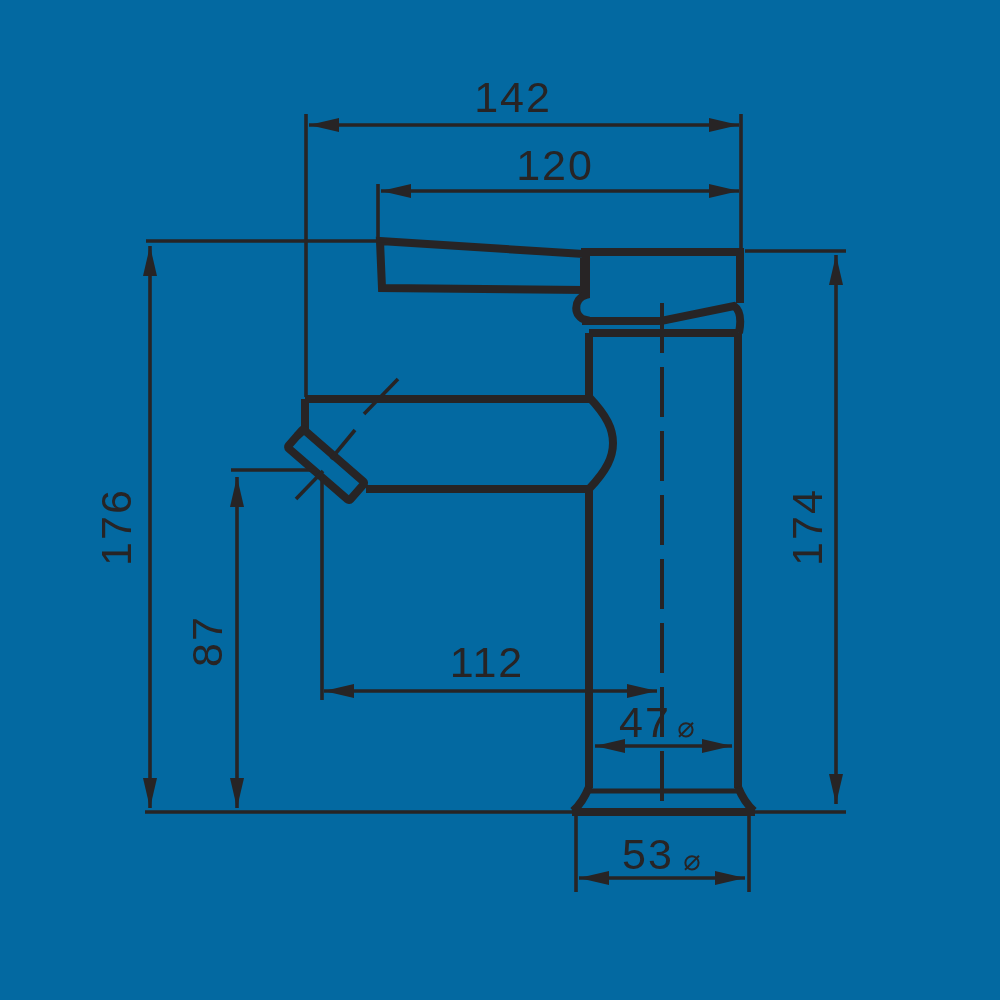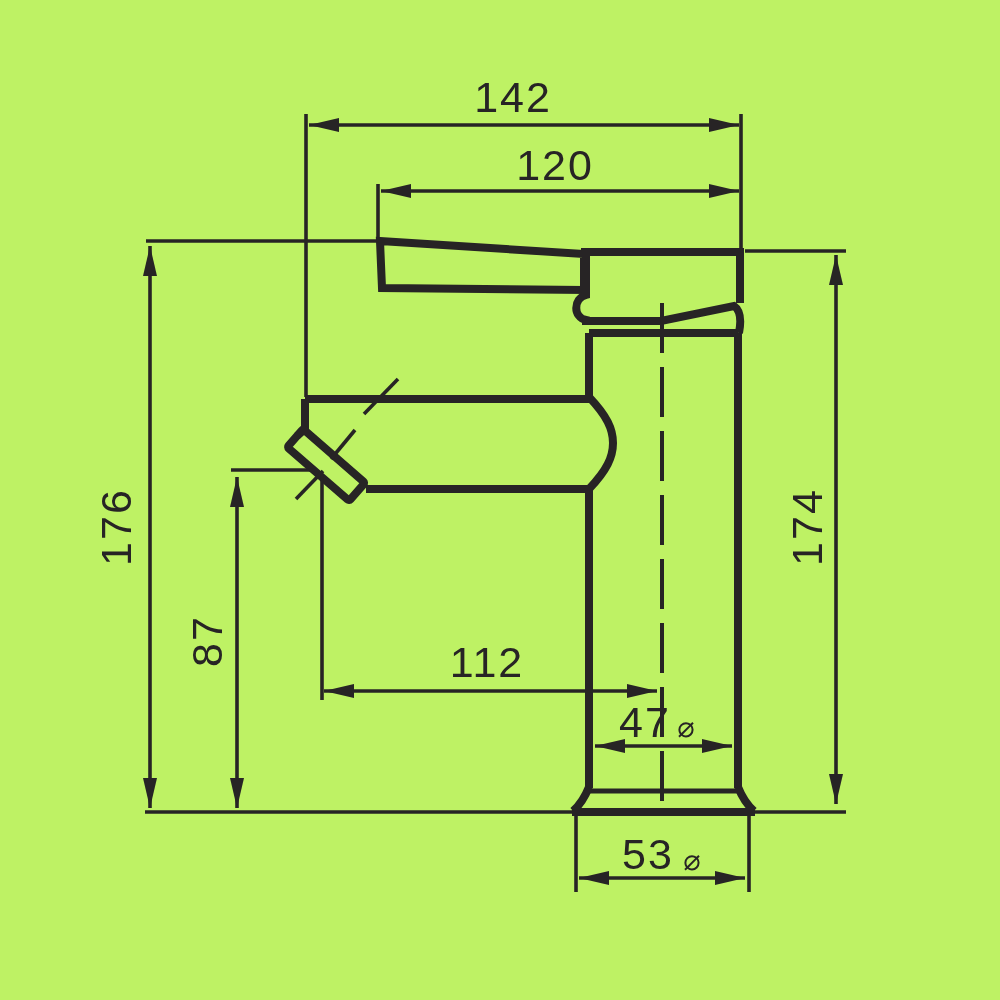--- a/index.html
+++ b/index.html
@@ -1,16 +1,16 @@
 <!DOCTYPE html>
 <html><head>
 <meta charset="utf-8">
 <style>
   html,body{margin:0;padding:0;background:#ffffff;}
-  .canvas{position:relative;width:1000px;height:1000px;background:#bef264;overflow:hidden;}
+  .canvas{position:relative;width:1000px;height:1000px;background:#0369a1;overflow:hidden;}
   svg{display:block;}
   .outline{stroke:#272425;stroke-width:8;fill:none;stroke-linecap:butt;stroke-linejoin:miter;}
   .outline-med{stroke:#272425;stroke-width:5;fill:none;}
   .thin{stroke:#272425;stroke-width:3.6;fill:none;stroke-linecap:butt;}
   .dimline{stroke:#272425;stroke-width:3.6;fill:none;}
   .centerline{stroke:#272425;stroke-width:4;fill:none;stroke-dasharray:50 14;}
   .dim-label{font-family:"Liberation Sans","DejaVu Sans",sans-serif;
              font-size:43px;font-weight:300;letter-spacing:2px;fill:#272425;}
   .dia-sym{font-family:"DejaVu Sans","Liberation Sans",sans-serif;
            font-size:29px;font-weight:300;fill:#272425;}

